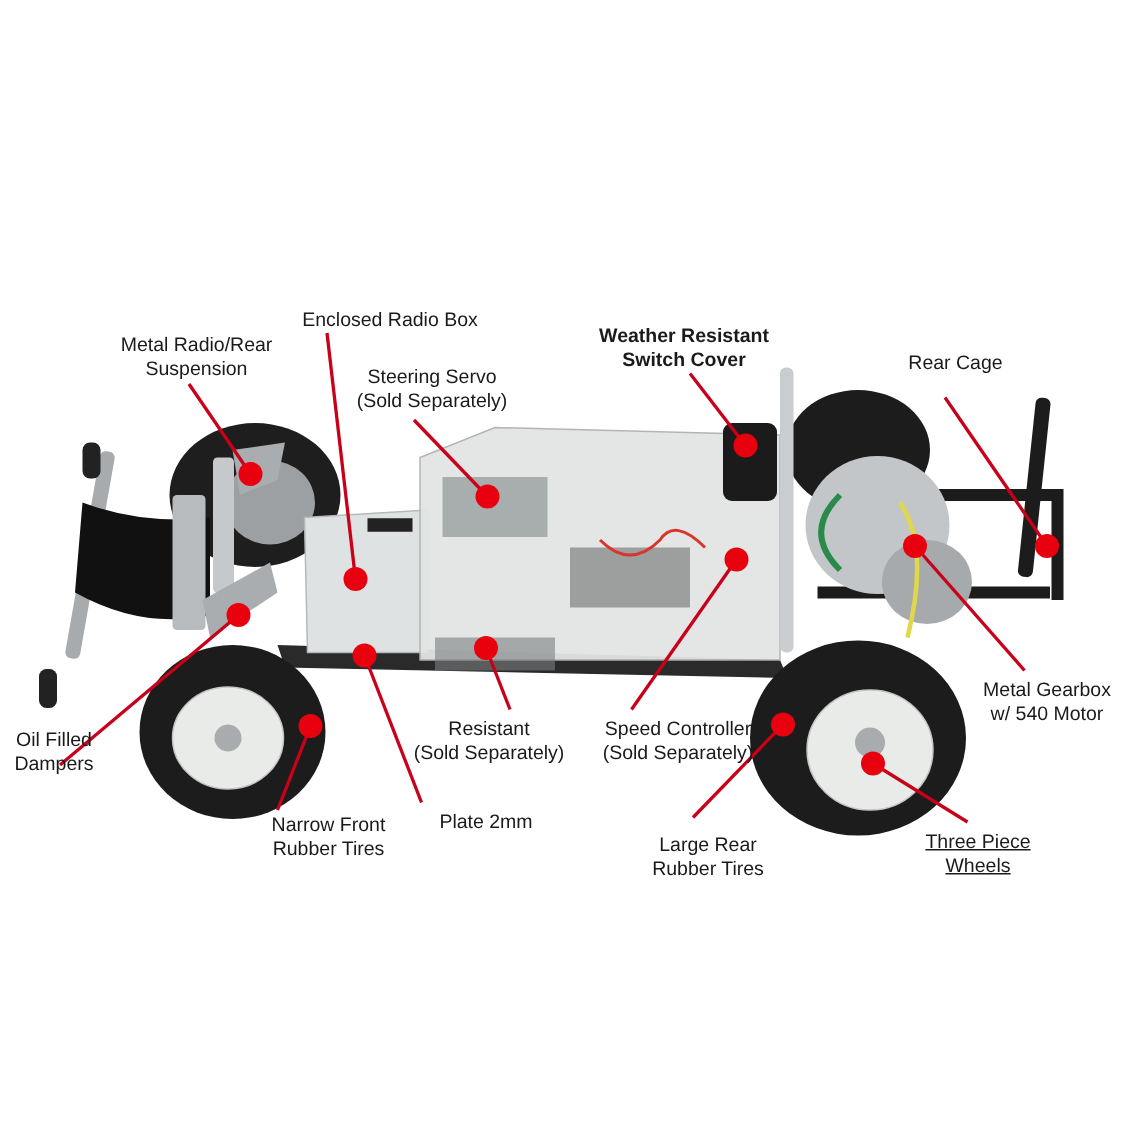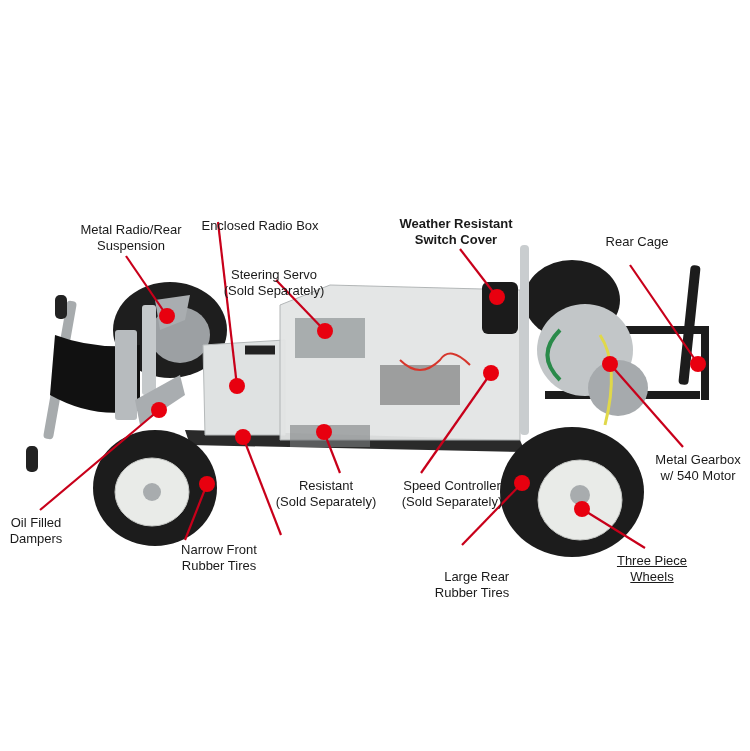--- a/index.html
+++ b/index.html
@@ -114,57 +114,58 @@
       <circle cx="522" cy="483" r="8" fill="#e8000f"></circle>
       <line x1="645" y1="548" x2="582" y2="509" stroke="#c8001a" stroke-width="2.2"></line>
       <circle cx="582" cy="509" r="8" fill="#e8000f"></circle>
     </svg>
 
   <div id="labels">
       <div class="label" style="left: 131px; top: 222px;">
         <span>Metal Radio/Rear</span>
         <span>Suspension</span>
       </div>
-      <div class="label" style="left: 260px; top: 218px;">
+      <div class="label" style="left: 260px; top: 205px;">
         <span>Enclosed Radio Box</span>
       </div>
-      <div class="label" style="left: 274px; top: 243px; margin-top: 24px;">
+      <div class="label" style="left: 288px; top: 243px;">
         <span>Steering Servo</span>
         <span>(Sold Separately)</span>
       </div>
       <div class="label" style="left: 456px; top: 216px; font-weight: bold;">
         <span>Weather Resistant</span>
         <span>Switch Cover</span>
       </div>
       <div class="label" style="left: 637px; top: 234px;">
         <span>Rear Cage</span>
       </div>
       <div class="label" style="left: 698px; top: 452px;">
         <span>Metal Gearbox</span>
         <span>w/ 540 Motor</span>
       </div>
-      <div class="label" style="left: 36px; top: 515px;">
+      <div class="label" style="left: 36px; top: 485px;">
         <span>Oil Filled</span>
         <span>Dampers</span>
       </div>
       <div class="label" style="left: 181px; top: 542px; margin-left: 38px;">
         <span>Narrow Front</span>
         <span>Rubber Tires</span>
       </div>
       <div class="label" style="left: 324px; top: 540px;">
+        <span>Plate 2mm</span>
       </div>
       <div class="label" style="left: 326px; top: 478px;">
         <span>Resistant</span>
         <span>(Sold Separately)</span>
       </div>
       <div class="label" style="left: 452px; top: 478px;">
         <span>Speed Controller</span>
         <span>(Sold Separately)</span>
       </div>
-      <div class="label" style="left: 472px; top: 569px; text-align: right;">
+      <div class="label" style="left: 472px; top: 555px;">
         <span>Large Rear</span>
         <span>Rubber Tires</span>
       </div>
       <div class="label" style="left: 652px; top: 553px; text-decoration: underline;">
         <span>Three Piece</span>
         <span>Wheels</span>
       </div>
     </div>
 </div>
 

